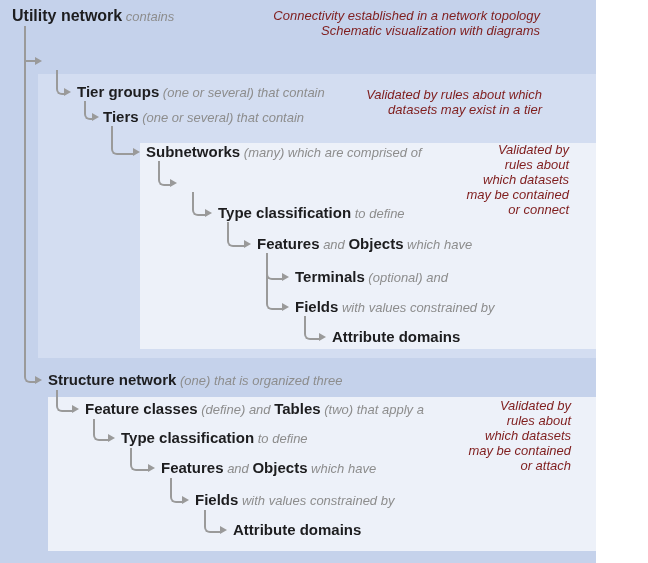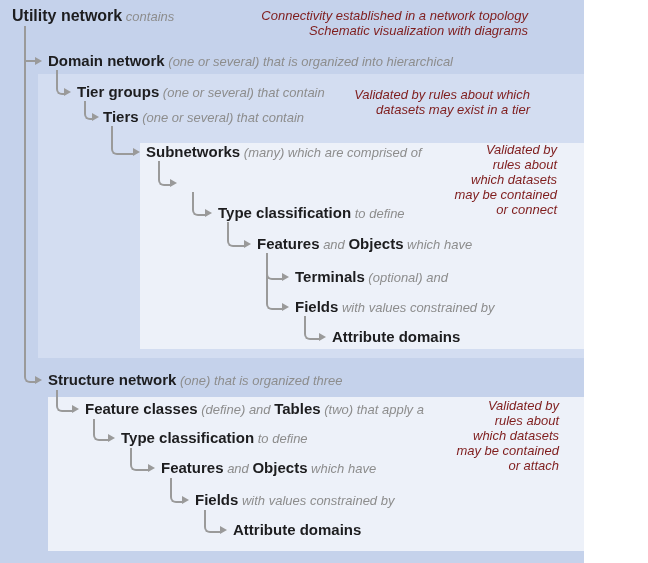--- a/index.html
+++ b/index.html
@@ -1,19 +1,20 @@
 <!DOCTYPE html>
 <html><head>
 <meta charset="utf-8">
 <style>
   html,body { margin:0; padding:0; }
   .stage {
     position:relative; width:584px; height:563px;
     background:#c5d2eb; overflow:hidden;
     font-family:"Liberation Sans", sans-serif;
+    padding-left:12px;
   }
   .box { position:absolute; }
   .box-tier   { left:38px;  top:74px;  width:600px; height:284px; background:#d3ddf1; }
   .box-subnet { left:140px; top:143px; width:489px; height:206px; background:#edf1f9; }
   .box-struct { left:48px;  top:397px; width:582px; height:154px; background:#edf1f9; }
 
   .row { position:absolute; white-space:nowrap; line-height:22px; }
   .row .b { font-weight:bold; color:#1d1d1f; font-size:15px; }
   .row .g { font-style:italic; color:#8d8d8d; font-size:13px; }
   .row-utility .b { font-size:16px; }
@@ -75,21 +76,20 @@
   <div class="arr" style="left:108px; top:434px;"></div>
   <div class="elb" style="left:130px; top:448px; width:18px; height:21px;"></div>
   <div class="arr" style="left:148px; top:464px;"></div>
   <div class="elb" style="left:170px; top:478px; width:12px; height:23px;"></div>
   <div class="arr" style="left:182px; top:496px;"></div>
   <div class="elb" style="left:204px; top:510px; width:16px; height:21px;"></div>
   <div class="arr" style="left:220px; top:526px;"></div>
 
   <div class="row row-utility" style="left:12px; top:5px;"><span class="b">Utility network</span><span class="g"> contains</span></div>
 
-  <div class="row" style="left:48px; top:50px;"><span class="b">Domain network</span><span class="g"> (one or several) that is organized into hierarchical</span></div>
 
   <div class="row" style="left:77px; top:81px;"><span class="b">Tier groups</span><span class="g"> (one or several) that contain</span></div>
 
   <div class="row" style="left:103px; top:106px;"><span class="b">Tiers</span><span class="g"> (one or several) that contain</span></div>
 
   <div class="row" style="left:146px; top:141px;"><span class="b">Subnetworks</span><span class="g"> (many) which are comprised of</span></div>
 
 
   <div class="row" style="left:218px; top:202px;"><span class="b">Type classification</span><span class="g"> to define</span></div>
 

